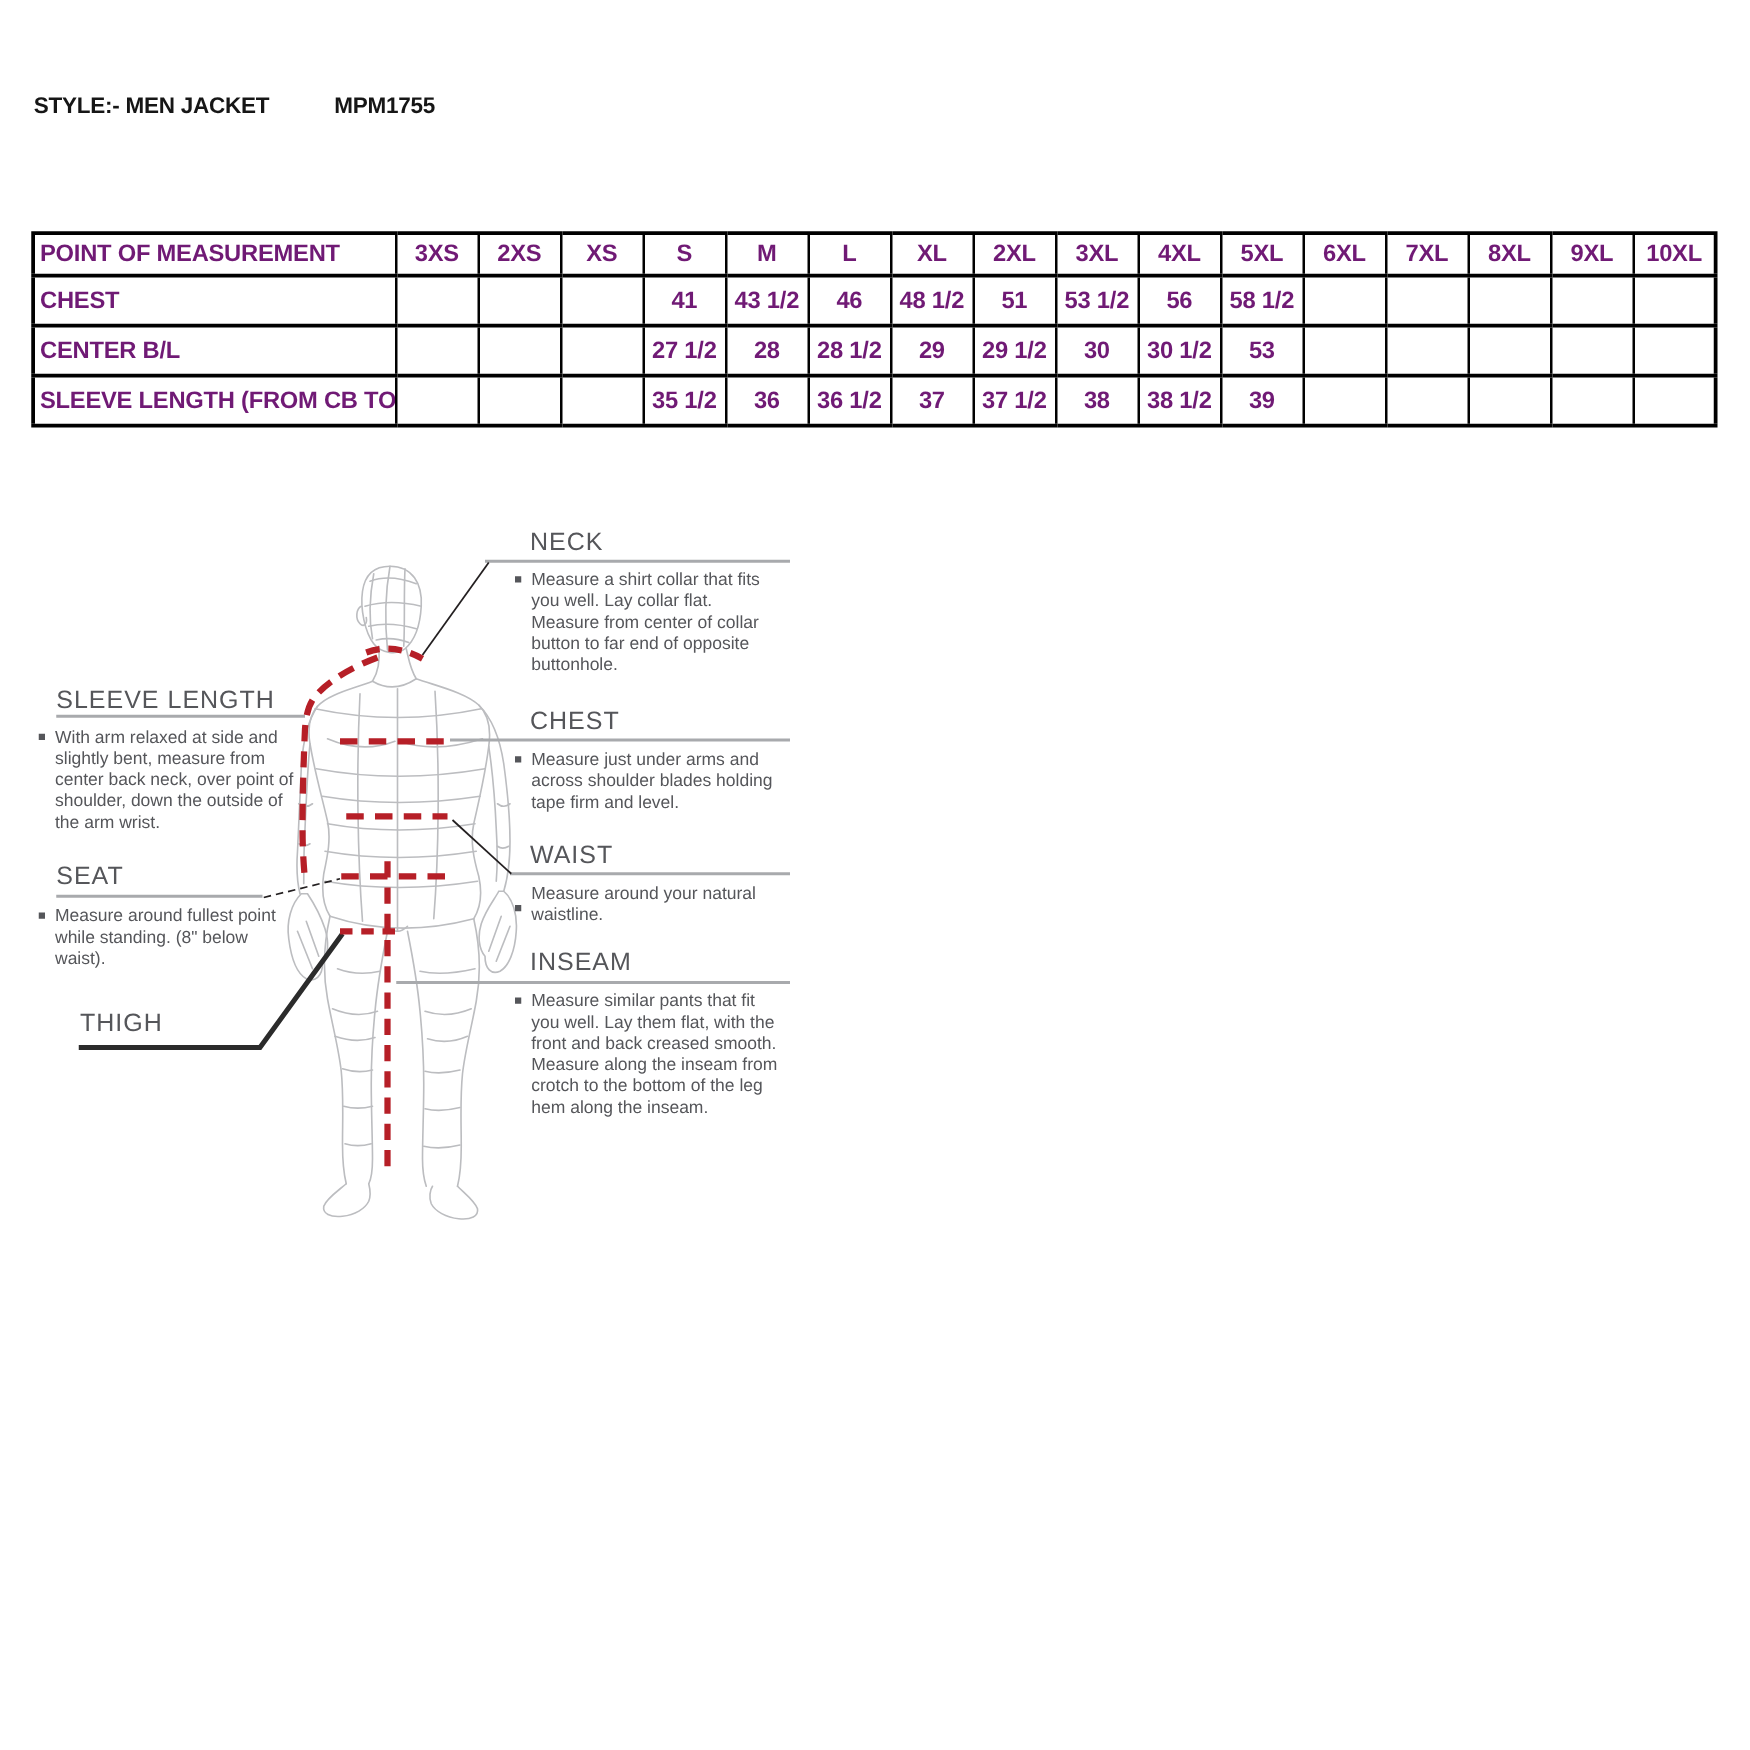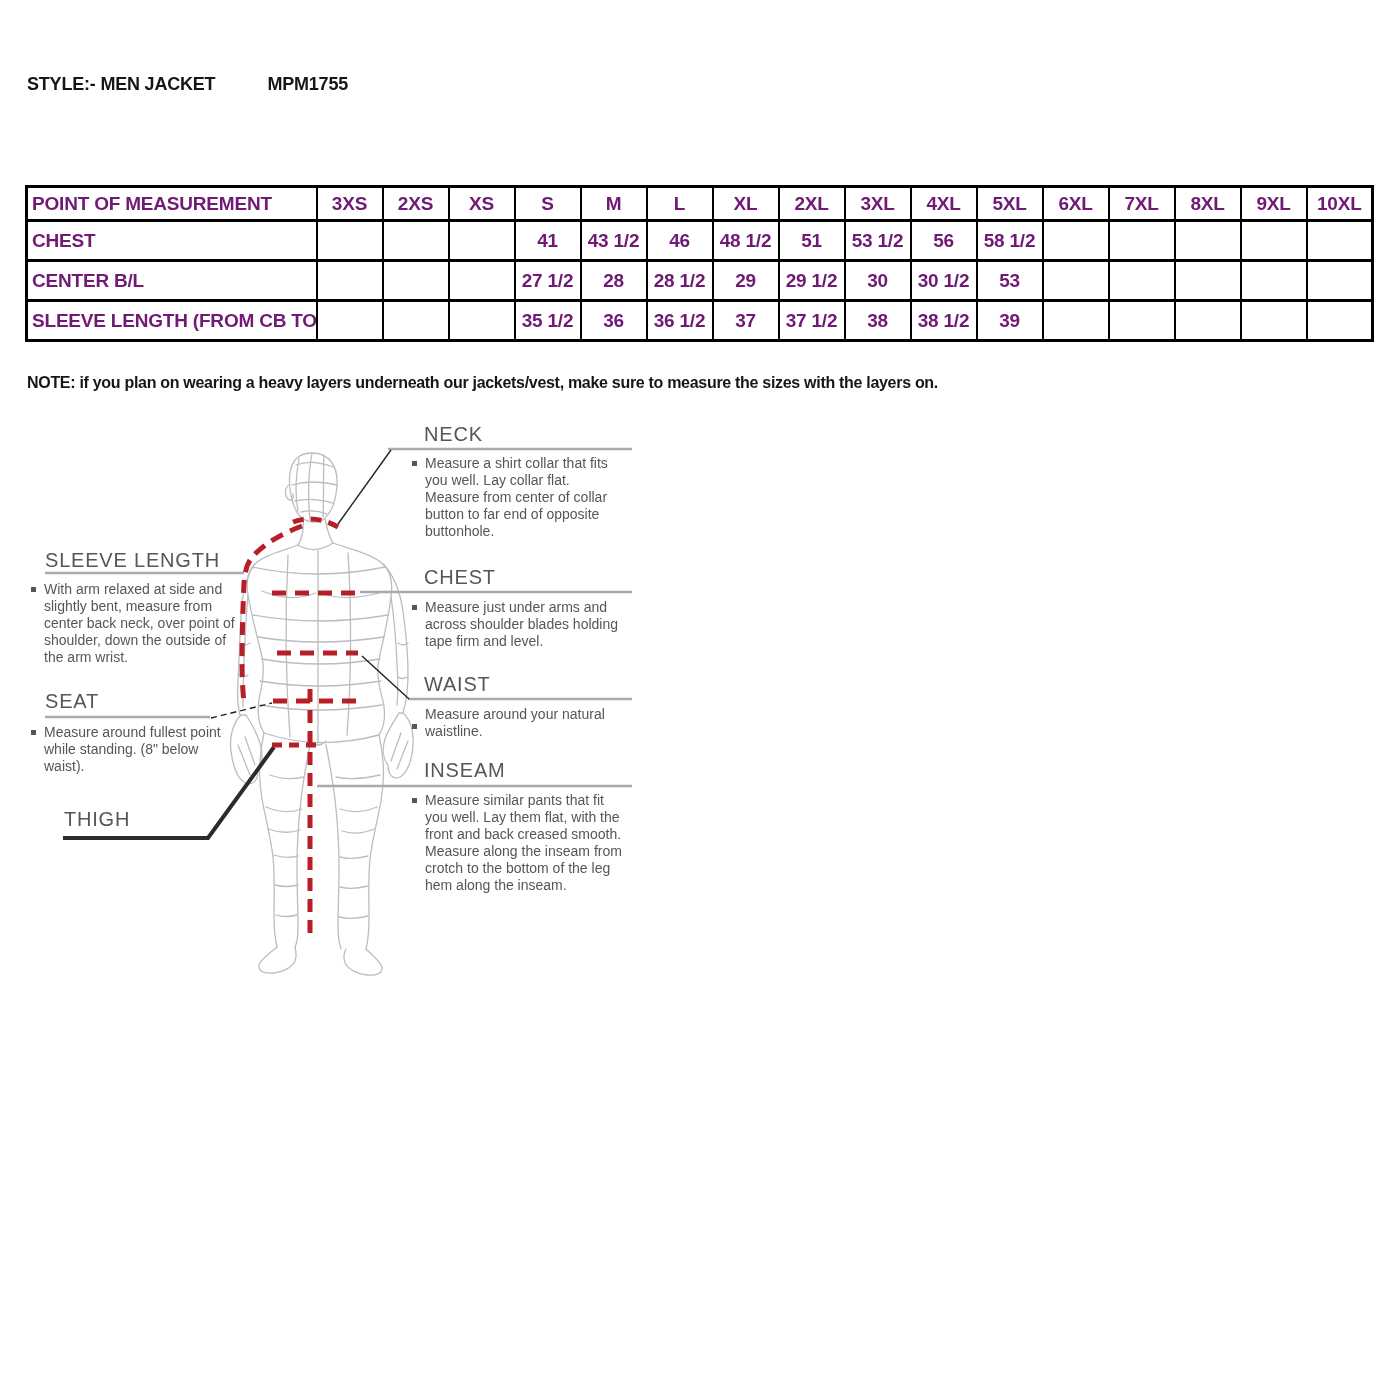--- a/index.html
+++ b/index.html
@@ -143,21 +143,20 @@
             <td></td>
             <td></td>
             <td></td>
             <td></td>
             <td></td>
           </tr>
         </tbody>
       </table>
   </div>
 
-  <div class="note">NOTE: if you plan on wearing a heavy layers underneath our jackets/vest, make sure to measure the sizes with the layers on.</div>
 
   <div class="diagram">
 
     <svg width="700" height="600" viewBox="0 0 700 600">
 
       <g stroke="#bcbdc0" stroke-width="1.3" fill="none" stroke-linecap="round">
 
         <path d="M 312 38 C 330 38 338 52 337 70 C 336 88 331 98 324 104 C 318 109 305 108 299 100 C 292 91 288 72 290 58 C 292 44 300 38 312 38 Z"></path>
         <path d="M 296 50 Q 312 44 333 52"></path>
         <path d="M 292 70 Q 312 64 337 70"></path>

